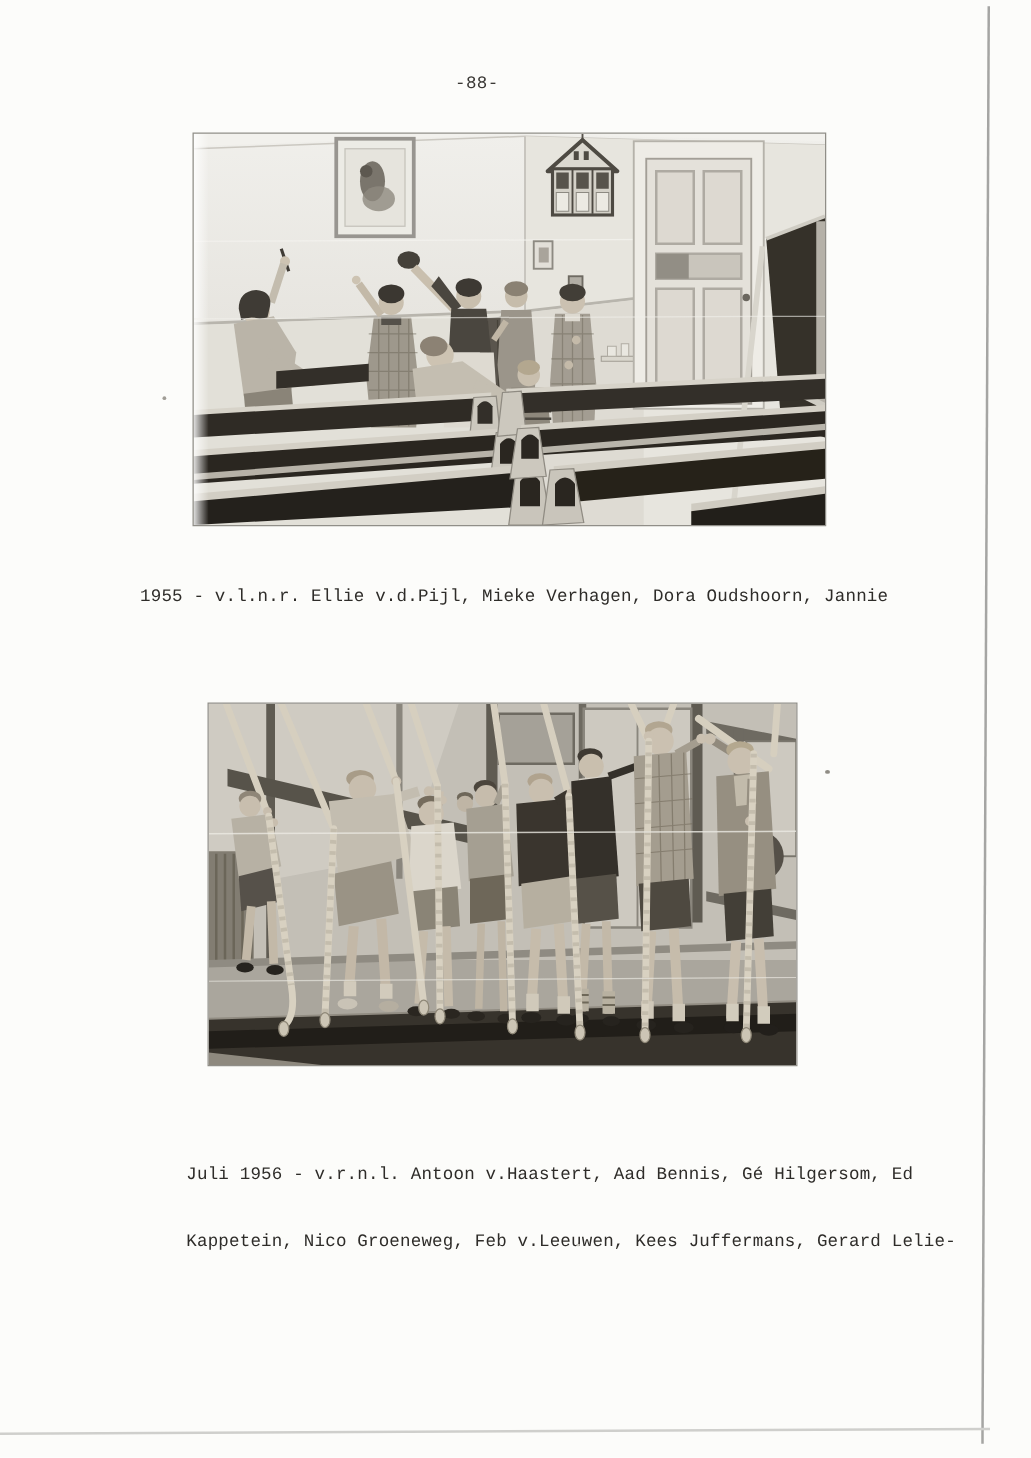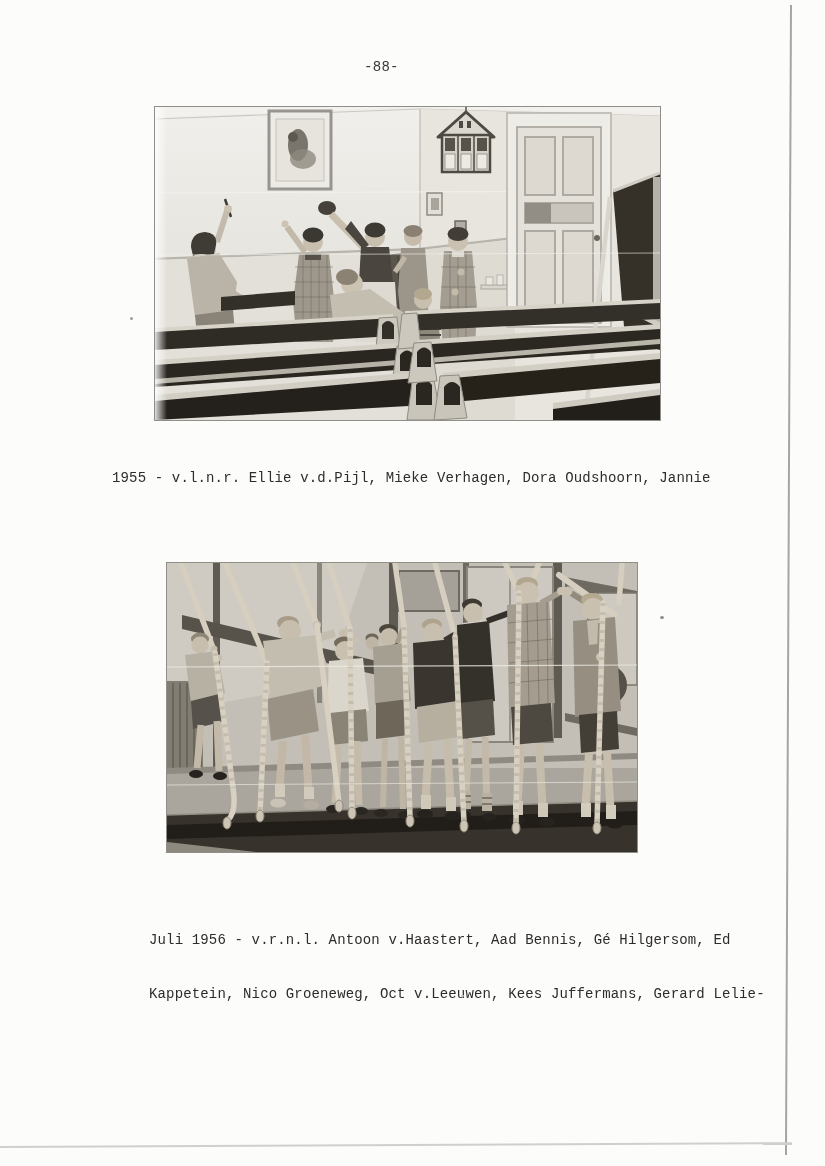--- a/index.html
+++ b/index.html
@@ -436,21 +436,21 @@
 
       <g>
         <line x1="0" y1="104" x2="470" y2="102" stroke="#eceae3" stroke-width="1.2" opacity=".8"></line>
         <line x1="0" y1="222" x2="470" y2="219" stroke="#e8e6df" stroke-width="1" opacity=".7"></line>
       </g>
     </svg>
   </figure>
 
   <div class="caption caption2">
     <div>Juli 1956 - v.r.n.l. Antoon v.Haastert, Aad Bennis, Gé Hilgersom, Ed</div>
-    <div>Kappetein, Nico Groeneweg, Oct v.Leeuwen, Kees Juffermans, Gerard Lelie-</div>
+    <div>Kappetein, Nico Groeneweg, Feb v.Leeuwen, Kees Juffermans, Gerard Lelie-</div>
   </div>
 
   <div class="scan-edge-right"></div>
   <div class="scan-edge-bottom"></div>
   <div class="speck speck-a"></div>
   <div class="speck speck-b"></div>
   <div class="speck speck-c"></div>
 
 </div>
 

